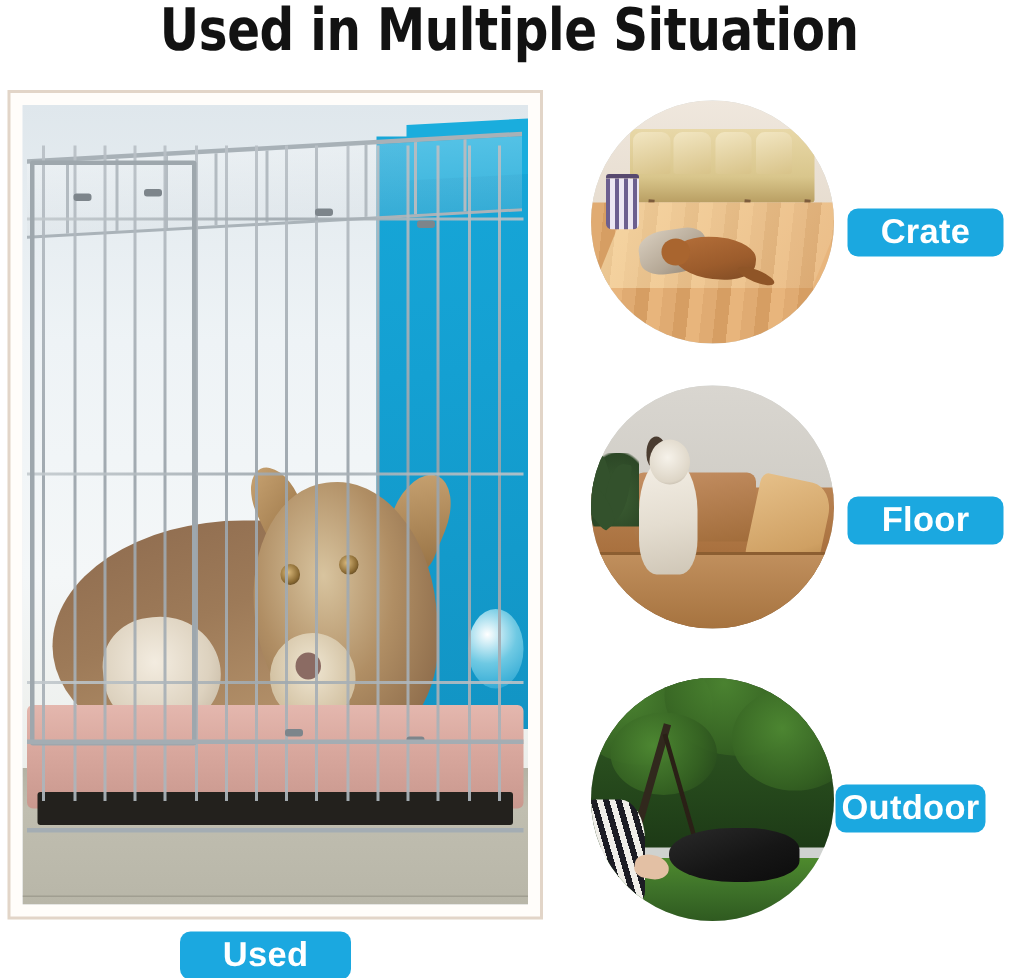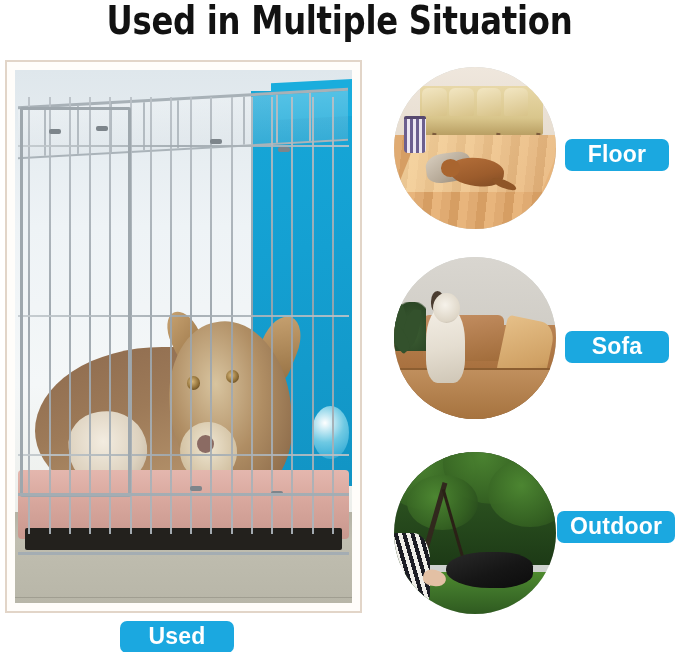--- a/index.html
+++ b/index.html
@@ -529,47 +529,47 @@
   </div>
   <div class="fl-floor"></div>
   <div class="fl-sunpatch"></div>
   <div class="fl-bin"></div>
   <div class="fl-blanket"></div>
   <div class="fl-dog-body"></div>
   <div class="fl-dog-head"></div>
   <div class="fl-dog-tail"></div>
 </div>
 
-<div class="badge" style="left:565px; top:139px; width:104px;">Floor</div>
+<div class="badge" style="left:565px; top:139px; width:104px;">Crate</div>
 
 <div class="circle-thumb" style="left:394px; top:257px; width:162px; height:162px;">
   <div class="sf-wall"></div>
   <div class="sf-couch"></div>
   <div class="sf-backrest"></div>
   <div class="sf-pillow"></div>
   <div class="sf-seat"></div>
   <div class="sf-plant">
     <div class="sf-leaf" style="left:10%; top:6%;  transform:rotate(-18deg);"></div>
     <div class="sf-leaf" style="left:38%; top:14%; transform:rotate(8deg);"></div>
     <div class="sf-leaf" style="left:-6%; top:26%; transform:rotate(-40deg);"></div>
   </div>
   <div class="sf-dog"></div>
   <div class="sf-dog-ear"></div>
   <div class="sf-dog-head"></div>
 </div>
 
-<div class="badge" style="left:565px; top:331px; width:104px;">Sofa</div>
+<div class="badge" style="left:565px; top:331px; width:104px;">Floor</div>
 
 <div class="circle-thumb" style="left:394px; top:452px; width:162px; height:162px;">
   <div class="od-sky"></div>
   <div class="od-foliage" style="left:-8%; top:-12%; width:58%; height:48%;"></div>
   <div class="od-foliage" style="left:30%; top:-18%; width:62%; height:50%;"></div>
   <div class="od-foliage" style="left:58%; top:4%;   width:52%; height:42%;"></div>
   <div class="od-foliage" style="left:8%;  top:14%;  width:44%; height:34%;"></div>
   <div class="od-trunk"></div>
   <div class="od-grass"></div>
   <div class="od-leash"></div>
   <div class="od-dog"></div>
   <div class="od-person"></div>
   <div class="od-hand"></div>
 </div>
 
-<div class="badge" style="left:557px; top:511px; width:118px;">Outdoor</div>
+<div class="badge" style="left:557px; top:523px; width:100px;">Outdoor</div>
 
 </body></html>

